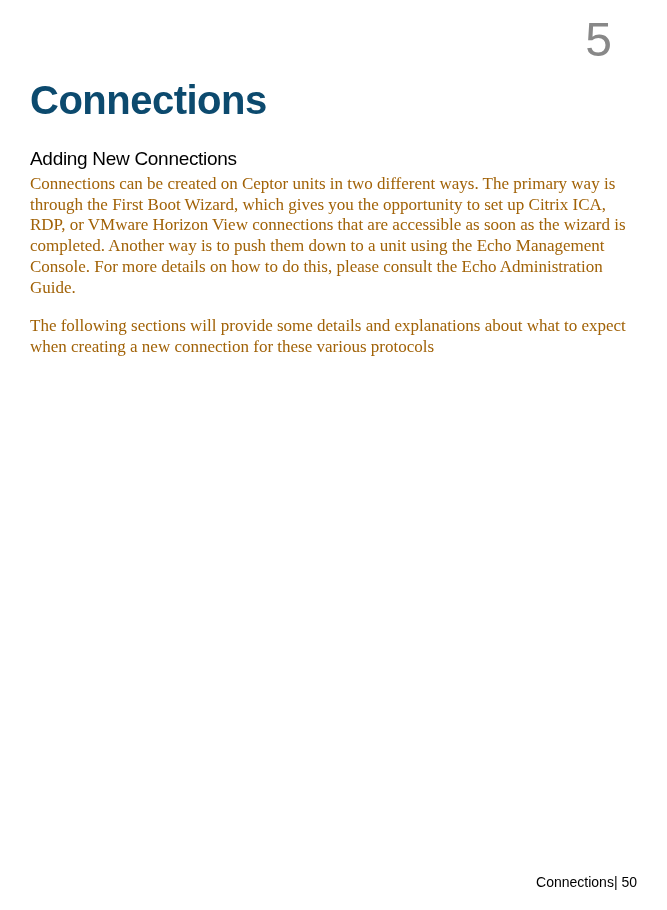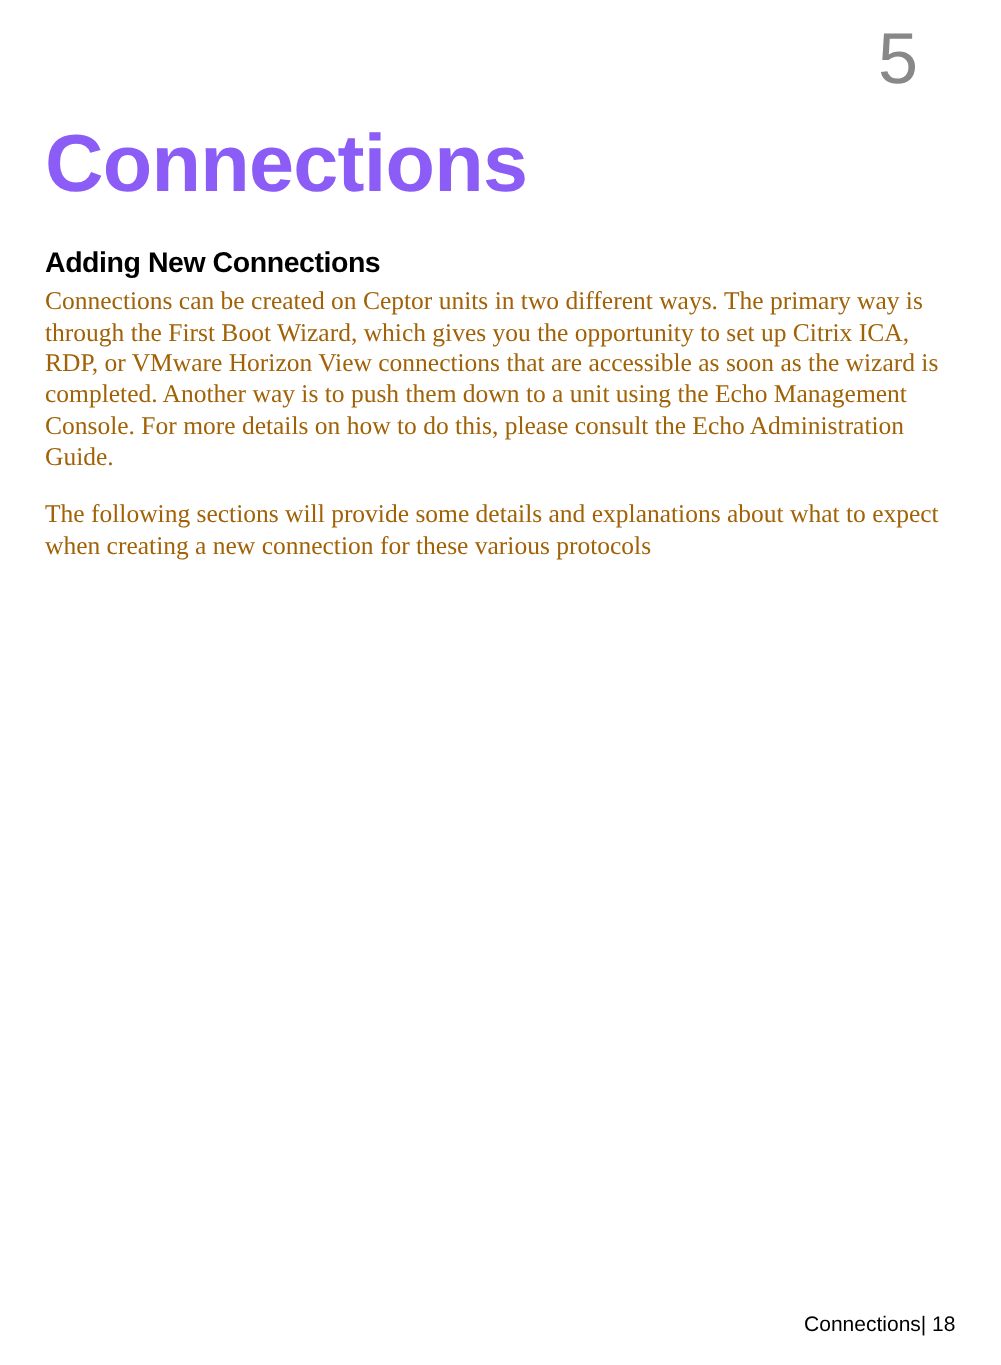--- a/index.html
+++ b/index.html
@@ -18,31 +18,31 @@
     .chapter-number {
       position: absolute;
       top: 12px;
       right: 55px;
       font-size: 48px;
       font-weight: normal;
       color: #888888;
       font-family: Arial, Helvetica, sans-serif;
     }
     .main-title {
-      font-size: 54px;
+      font-size: 40px;
       font-weight: bold;
-      color: #8b5cf6;
+      color: #0c4a6e;
       margin-top: 58px;
       margin-bottom: 25px;
       font-family: Arial, Helvetica, sans-serif;
       letter-spacing: -0.5px;
     }
     .section-heading {
       font-size: 19px;
-      font-weight: bold;
+      font-weight: normal;
       color: #000000;
       margin-bottom: 4px;
       font-family: Arial, Helvetica, sans-serif;
       letter-spacing: -0.3px;
     }
     .body-paragraph {
       font-size: 17px;
       line-height: 1.22;
       color: #a16207;
       margin-bottom: 18px;
@@ -63,13 +63,13 @@
 <div class="chapter-number">5</div>
 
 <h1 class="main-title">Connections</h1>
 
 <h2 class="section-heading">Adding New Connections</h2>
 
 <p class="body-paragraph">Connections can be created on Ceptor units in two different ways.  The primary way is through the First Boot Wizard, which gives you the opportunity to set up Citrix ICA, RDP, or VMware Horizon View connections that are accessible as soon as the wizard is completed.  Another way is to push them down to a unit using the Echo Management Console.  For more details on how to do this, please consult the Echo Administration Guide.</p>
 
 <p class="body-paragraph">The following sections will provide some details and explanations about what to expect when creating a new connection for these various protocols</p>
 
-<div class="footer">Connections| 18</div>
+<div class="footer">Connections| 50</div>
 
 </body></html>

